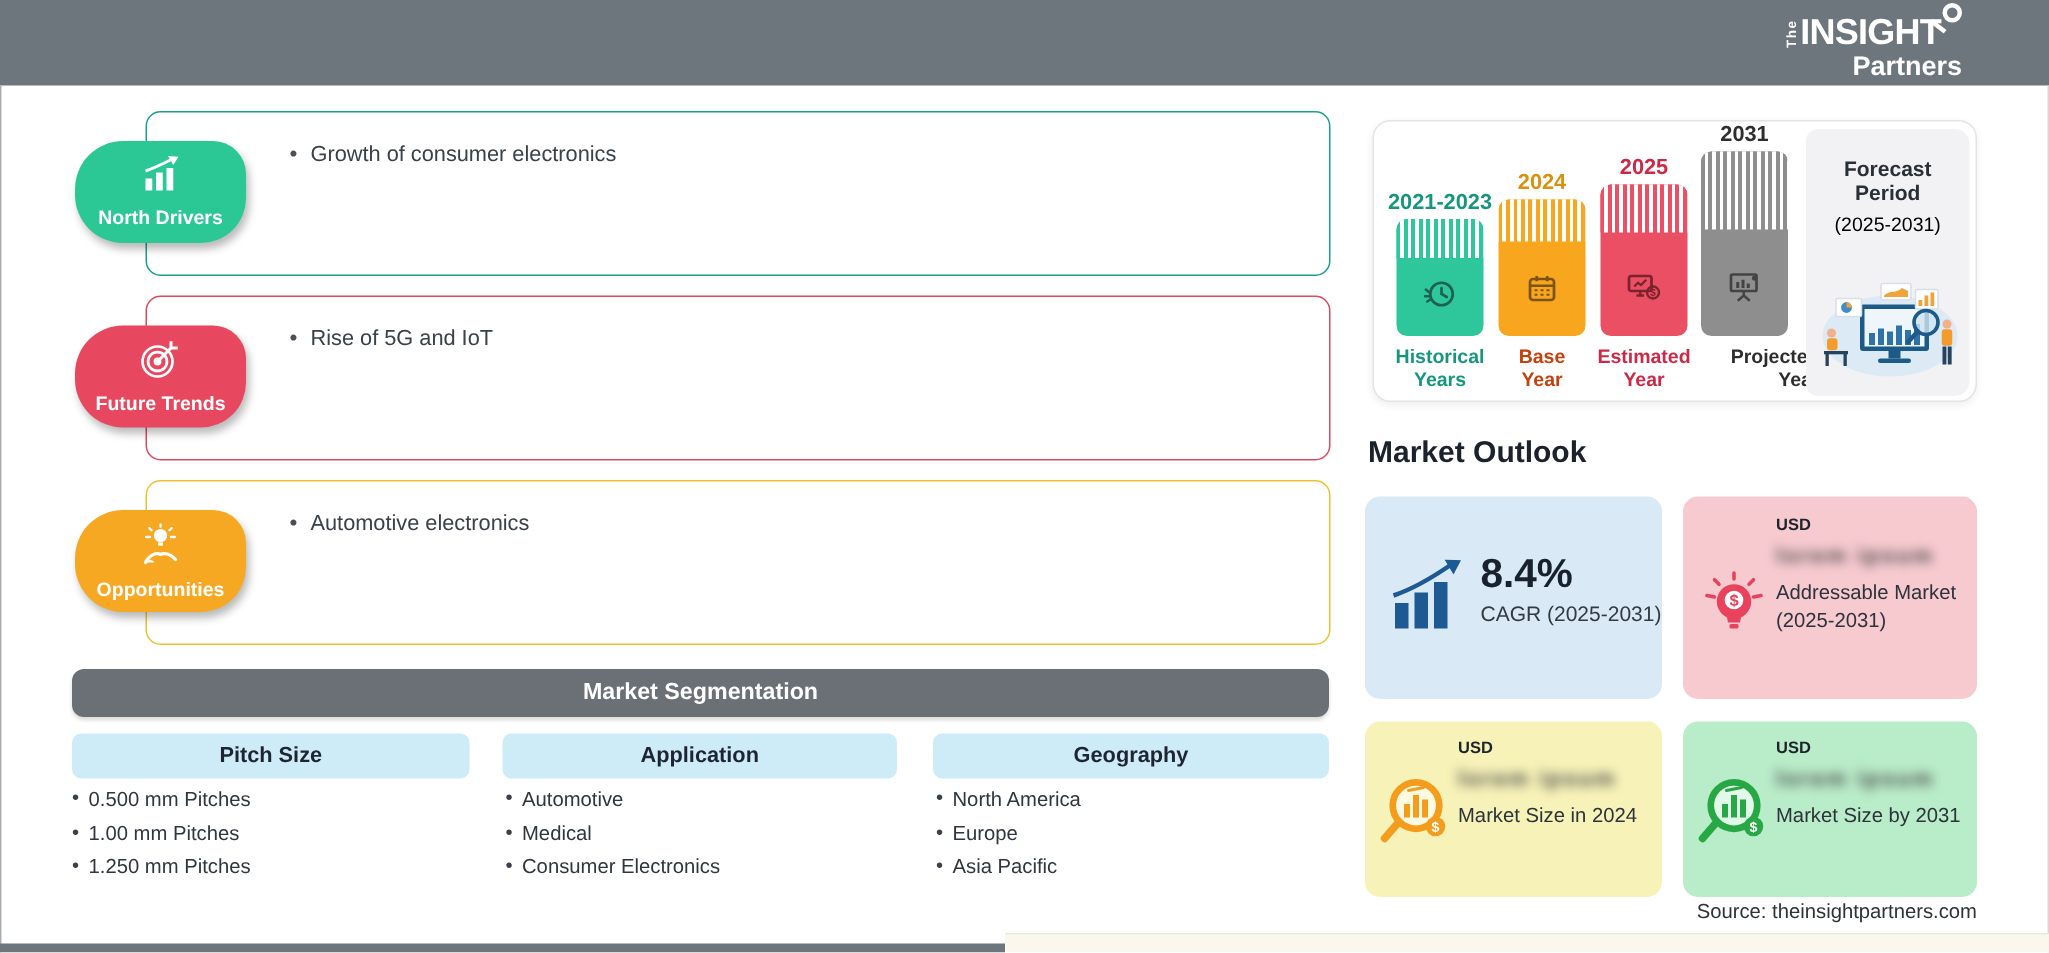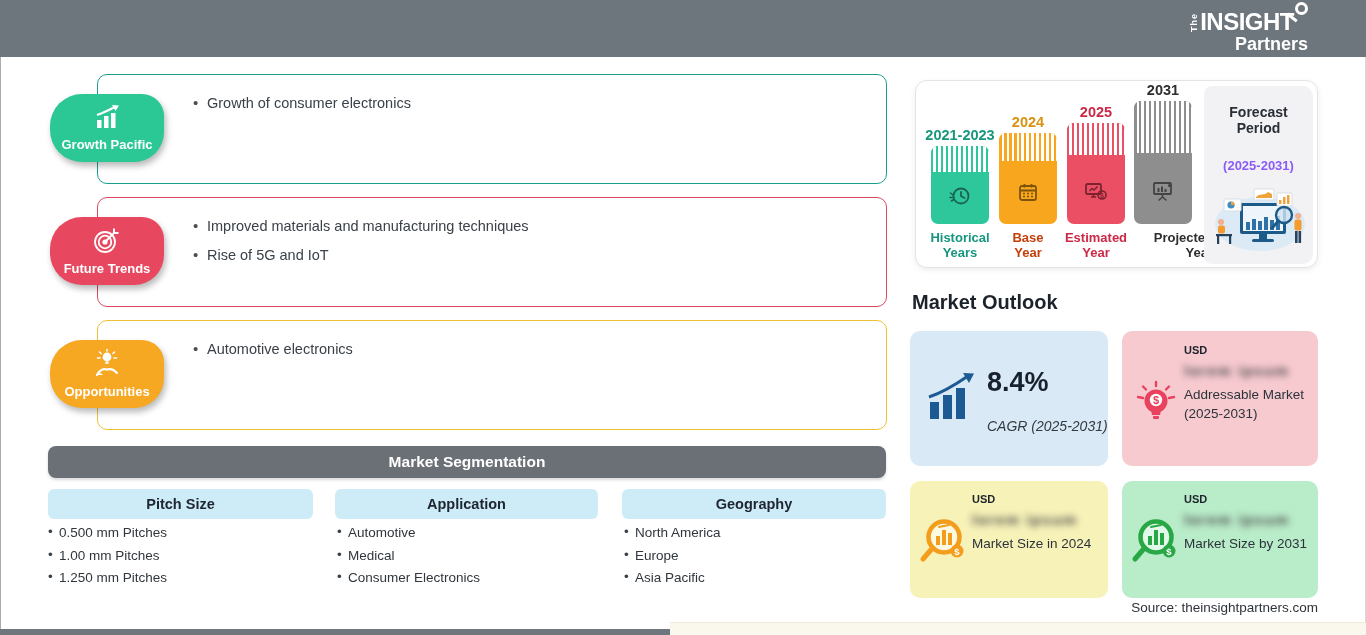--- a/index.html
+++ b/index.html
@@ -50,31 +50,31 @@
 
   
   .tl-card { position:absolute; left:915px; top:80px; width:403px; height:188px; background:#fff; border:1px solid #e4e4e6; border-radius:12px; box-shadow:0 2px 6px rgba(0,0,0,.07); }
   .tl-bar { position:absolute; width:58px; border-radius:7px; }
   .tl-stripes { position:absolute; left:0; top:0; width:100%; border-radius:7px 7px 0 0; }
   .tl-year { position:absolute; width:100px; text-align:center; font-size:14.5px; font-weight:800; }
   .tl-bot { position:absolute; top:149px; width:100px; text-align:center; font-size:13px; font-weight:800; line-height:15px; }
   .tl-ico { position:absolute; width:100%; display:flex; justify-content:center; opacity:.7; }
   .forecast { position:absolute; left:288px; top:5px; width:109px; height:178px; background:#f2f2f5; border-radius:8px 10px 10px 8px; text-align:center; }
   .forecast-t { font-size:14px; font-weight:800; color:#2a2f36; line-height:16px; margin-top:18px; }
-  .forecast-r { font-size:13px; font-weight:700; color:#8b5cf6; margin-top:22px; }
+  .forecast-r { font-size:13px; font-weight:400; color:#000000; margin-top:6px; }
 
   
   .mo-title { position:absolute; left:912px; top:291px; font-size:20px; font-weight:800; color:#1c222b; }
   .mo-card { position:absolute; border-radius:10px; }
   .mo-card.c1 { left:910px;  top:331px; width:198px; height:135px; background:#d9e9f5; }
   .mo-card.c2 { left:1122px; top:331px; width:196px; height:135px; background:#f7cad0; }
   .mo-card.c3 { left:910px;  top:481px; width:198px; height:117px; background:#f7f2b8; }
   .mo-card.c4 { left:1122px; top:481px; width:196px; height:117px; background:#b9ecc9; }
   .mo-big { font-size:27px; font-weight:800; color:#18222e; }
-  .mo-sub { font-size:14px; color:#333a42; margin-top:20px;font-style:italic; }
+  .mo-sub { font-size:14px; color:#333a42; margin-top:3px; }
   .mo-usd { font-size:11px; font-weight:800; color:#1e242c; }
   .mo-blur { display:inline-block; filter:blur(3.6px); font-weight:800; font-size:15px; color:#4a4a4a; letter-spacing:1.5px; margin-top:6px; }
   .mo-label { font-size:13.5px; color:#2c333b; line-height:19px; margin-top:5px; }
   .source { position:absolute; right:48px; top:600px; font-size:13.5px; color:#2e3338; }
 </style>
 </head>
 <body>
 
 <div class="header">
   <div class="logo">
@@ -102,26 +102,25 @@
 <div class="badge gd">
   <span>
     <svg width="30" height="25" viewBox="0 0 30 25">
       <rect x="5" y="15" width="4.5" height="8" fill="#fff"></rect>
       <rect x="12" y="11" width="4.5" height="12" fill="#fff"></rect>
       <rect x="19" y="8" width="4.5" height="15" fill="#fff"></rect>
       <path d="M5 10 C11 8 17 5 23 2" stroke="#fff" stroke-width="2" fill="none"></path>
       <polygon points="20,0 27,0.5 23.5,6" fill="#fff"></polygon>
     </svg>
   </span>
-  <span class="badge-label">Growth Pacific</span>
+  <span class="badge-label">North Drivers</span>
 </div>
 
 <div class="panel ft">
   <ul>
-    <li>Improved materials and manufacturing techniques</li>
     <li>Rise of 5G and IoT</li>
   </ul>
 </div>
 <div class="badge ft">
   <span>
     <svg width="30" height="27" viewBox="0 0 30 27" fill="none">
       <circle cx="13" cy="15" r="10" stroke="#fff" stroke-width="1.8"></circle>
       <circle cx="13" cy="15" r="6.3" stroke="#fff" stroke-width="1.8"></circle>
       <circle cx="13" cy="15" r="2.6" fill="#fff"></circle>
       <path d="M13 15 L22 6" stroke="#fff" stroke-width="2"></path>

